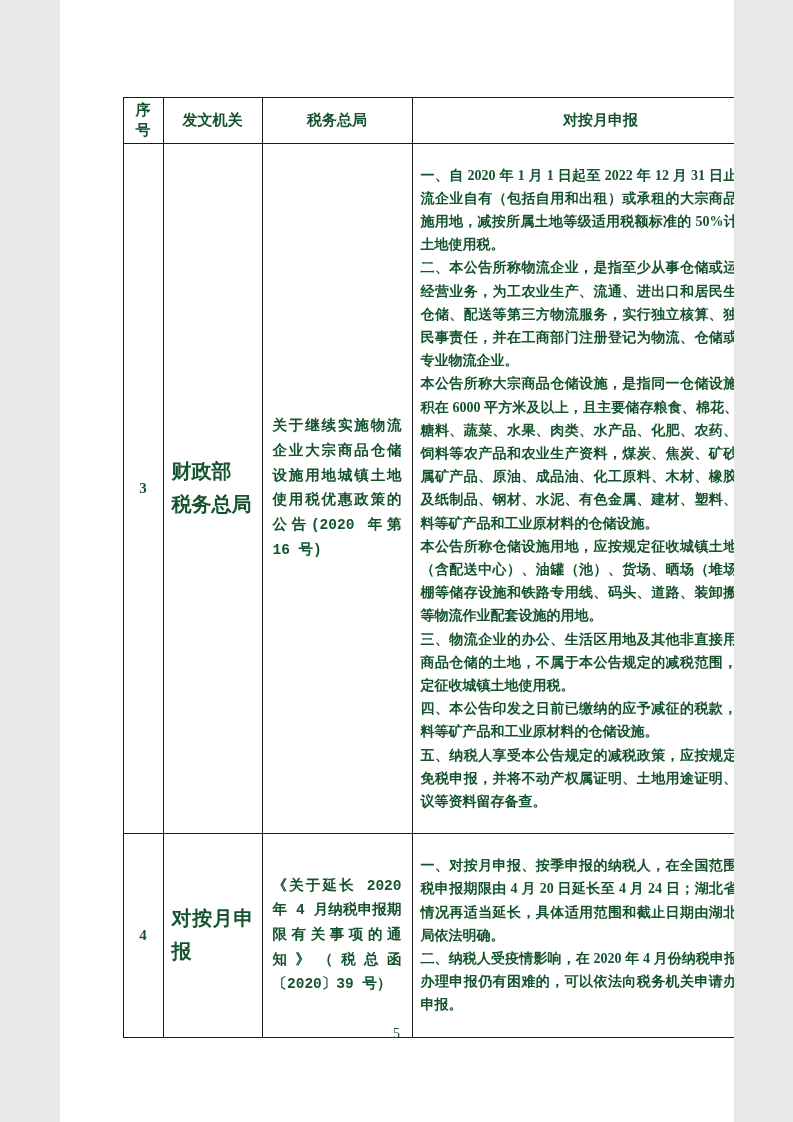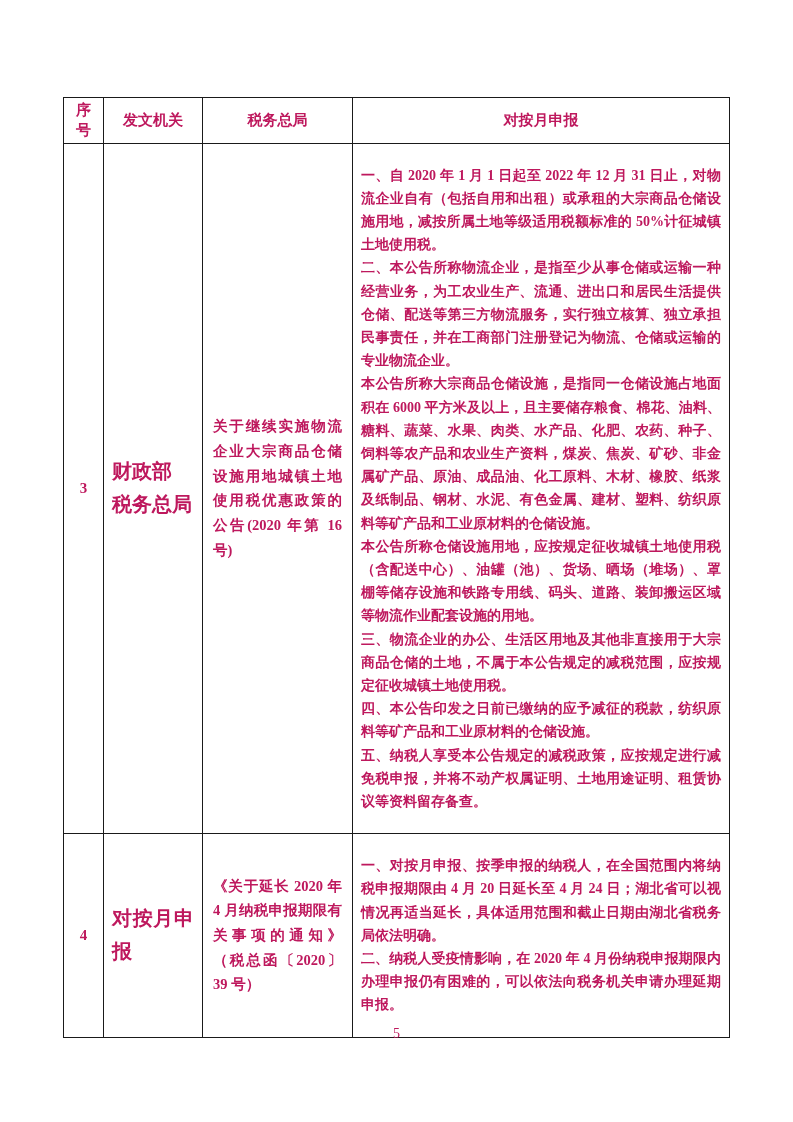--- a/index.html
+++ b/index.html
@@ -1,23 +1,23 @@
 <!DOCTYPE html>
 <html><head>
 <meta charset="utf-8">
 <style>
   html, body { margin: 0; padding: 0; background: #e8e8e8; }
   .page {
     position: relative;
-    width: 793px;
+    width: 674px;
     height: 1122px;
     margin: 0 auto;
     background: #ffffff;
     font-family: "Liberation Serif", "DejaVu Serif", serif;
-    color: #be185d;
+    color: #14532d;
     overflow: hidden;
   }
   table.doc-table {
     position: absolute;
     left: 63px;
     top: 97px;
     width: 666px;
     border-collapse: collapse;
     table-layout: fixed;
     font-weight: 600;
@@ -46,20 +46,21 @@
     padding: 0 8px;
     text-align: justify;
     white-space: pre-line;
     line-height: 1.65;
   }
   .cell-docname {
     font-size: 14.5px;
     padding: 12px 10px;
     text-align: justify;
     line-height: 1.7;
+    font-family: Liberation Mono, monospace;
   }
   .cell-content {
     font-size: 14px;
     padding: 20px 8px;
     text-align: justify;
     vertical-align: middle;
   }
   .cell-content p {
     margin: 0;
     line-height: 23.2px;

